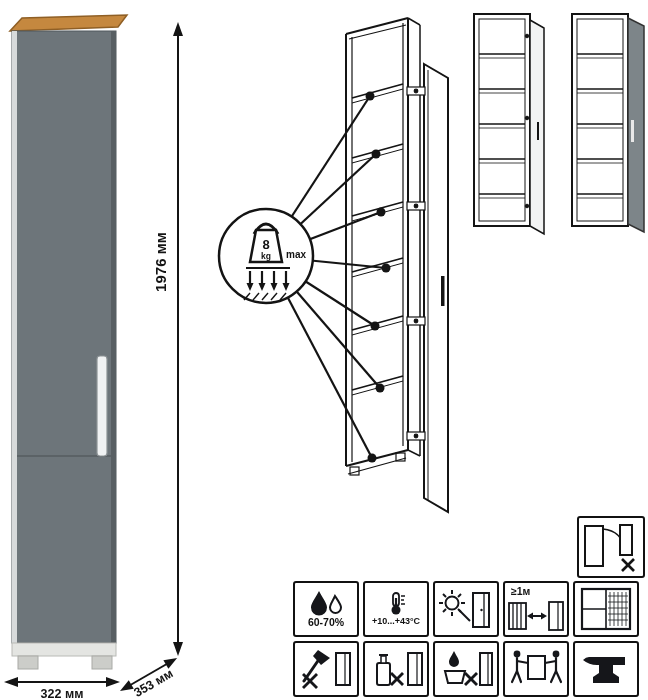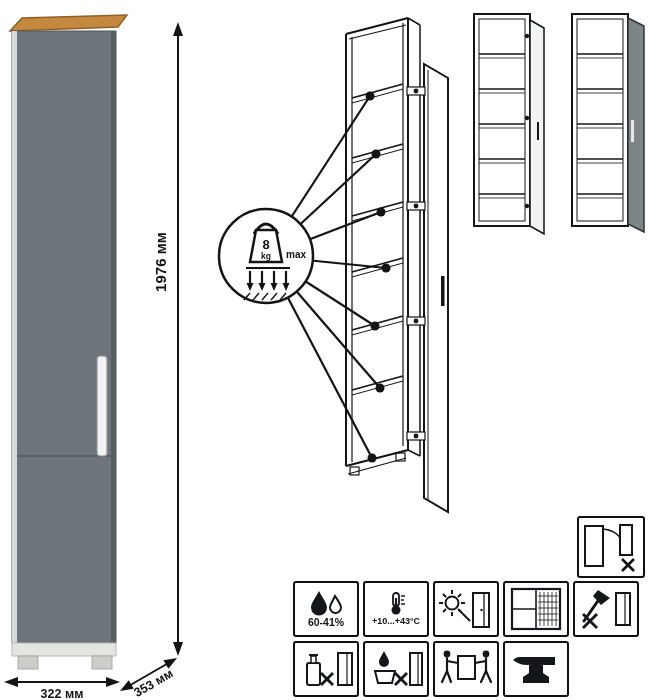--- a/index.html
+++ b/index.html
@@ -218,21 +218,21 @@
     </svg>
   </div>
 
   <div class="icon-grid">
 
     <div class="cell">
       <svg width="50" height="26" viewBox="0 0 50 26">
         <path d="M18 1 C14 9 10 13 10 17.5 A8 8 0 0 0 26 17.5 C26 13 22 9 18 1 Z" fill="#15161a"></path>
         <path d="M34 6 C31.5 11.5 29 14.5 29 17.5 A5.5 5.5 0 0 0 40 17.5 C40 14.5 37.5 11.5 34 6 Z" fill="none" stroke="#15161a" stroke-width="2"></path>
       </svg>
-      <div class="lbl">60-41%</div>
+      <div class="lbl">60-70%</div>
     </div>
 
     <div class="cell">
       <svg width="50" height="25" viewBox="0 0 50 25">
         <rect x="22" y="2" width="6" height="13" rx="3" fill="#ffffff" stroke="#15161a" stroke-width="1.8"></rect>
         <circle cx="25" cy="19" r="4.5" fill="#15161a"></circle>
         <line x1="25" y1="7" x2="25" y2="16" stroke="#15161a" stroke-width="2.2"></line>
         <line x1="30" y1="5" x2="34" y2="5" stroke="#15161a" stroke-width="1.5"></line>
         <line x1="30" y1="9" x2="33" y2="9" stroke="#15161a" stroke-width="1.5"></line>
         <line x1="30" y1="13" x2="34" y2="13" stroke="#15161a" stroke-width="1.5"></line>
@@ -253,20 +253,36 @@
           <line x1="24" y1="7" x2="21" y2="10"></line>
             <line x1="6" y1="25" x2="9" y2="22"></line>
         </g>
         <line x1="22" y1="23" x2="33" y2="34" stroke="#15161a" stroke-width="2"></line>
         <rect x="36" y="6" width="16" height="34" fill="#ffffff" stroke="#15161a" stroke-width="2"></rect>
         <line x1="47" y1="6" x2="47" y2="40" stroke="#15161a" stroke-width="1.3"></line>
         <circle cx="44.5" cy="23" r="1.2" fill="#15161a"></circle>
       </svg>
     </div>
 
+    <div class="cell label-top">
+      <div class="lbl">≥1м</div>
+      <svg width="58" height="34" viewBox="0 0 58 34">
+        <rect x="2" y="4" width="17" height="26" fill="#ffffff" stroke="#15161a" stroke-width="1.8"></rect>
+        <g stroke="#15161a" stroke-width="1.3">
+          <line x1="6" y1="4" x2="6" y2="30"></line>
+            <line x1="10" y1="4" x2="10" y2="30"></line>
+          <line x1="14" y1="4" x2="14" y2="30"></line>
+        </g>
+        <line x1="24" y1="17" x2="36" y2="17" stroke="#15161a" stroke-width="1.8"></line>
+        <polygon points="20,17 26,13.5 26,20.5" fill="#15161a"></polygon>
+        <polygon points="40,17 34,13.5 34,20.5" fill="#15161a"></polygon>
+        <rect x="42" y="3" width="14" height="28" fill="#ffffff" stroke="#15161a" stroke-width="1.8"></rect>
+        <line x1="51" y1="3" x2="51" y2="31" stroke="#15161a" stroke-width="1.2"></line>
+      </svg>
+    </div>
 
     <div class="cell">
       <svg width="54" height="46" viewBox="0 0 54 46">
         <rect x="3" y="3" width="48" height="40" fill="#ffffff" stroke="#15161a" stroke-width="2.2"></rect>
         <line x1="27" y1="3" x2="27" y2="43" stroke="#15161a" stroke-width="1.6"></line>
         <line x1="3" y1="23" x2="27" y2="23" stroke="#15161a" stroke-width="1.6"></line>
         <g stroke="#15161a" stroke-width="0.8">
           <line x1="31" y1="6" x2="31" y2="40"></line>
             <line x1="35" y1="6" x2="35" y2="40"></line>
           <line x1="39" y1="6" x2="39" y2="40"></line>

